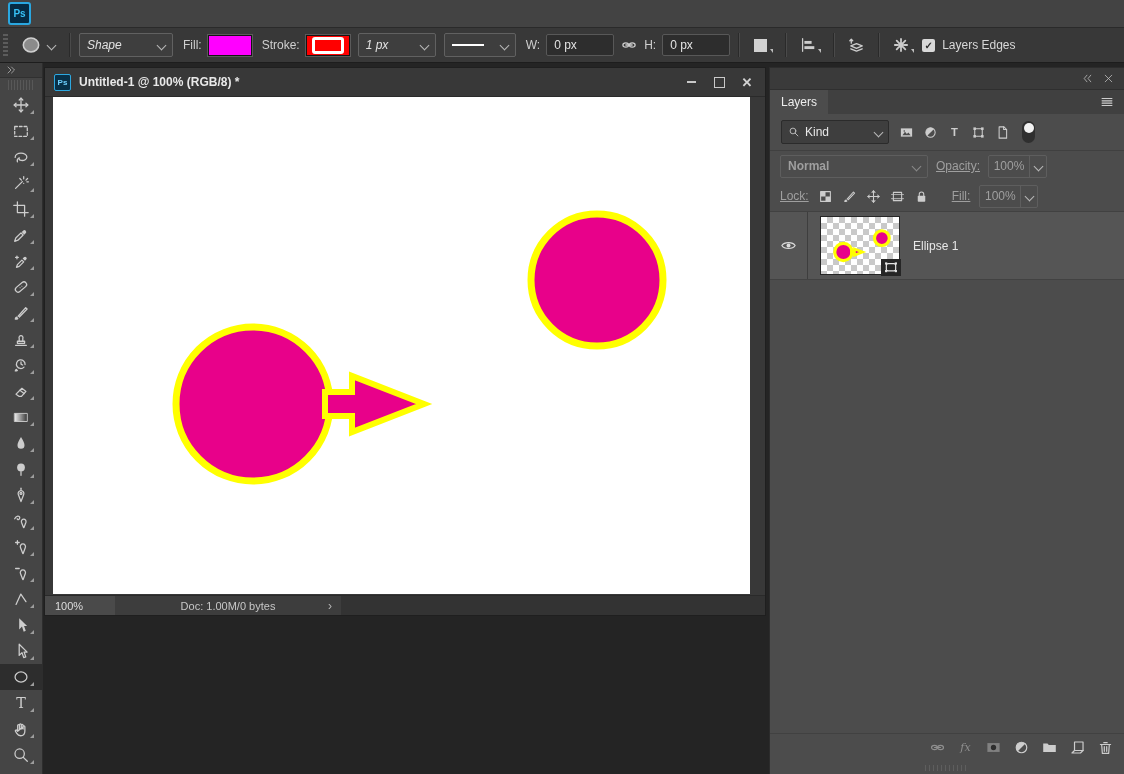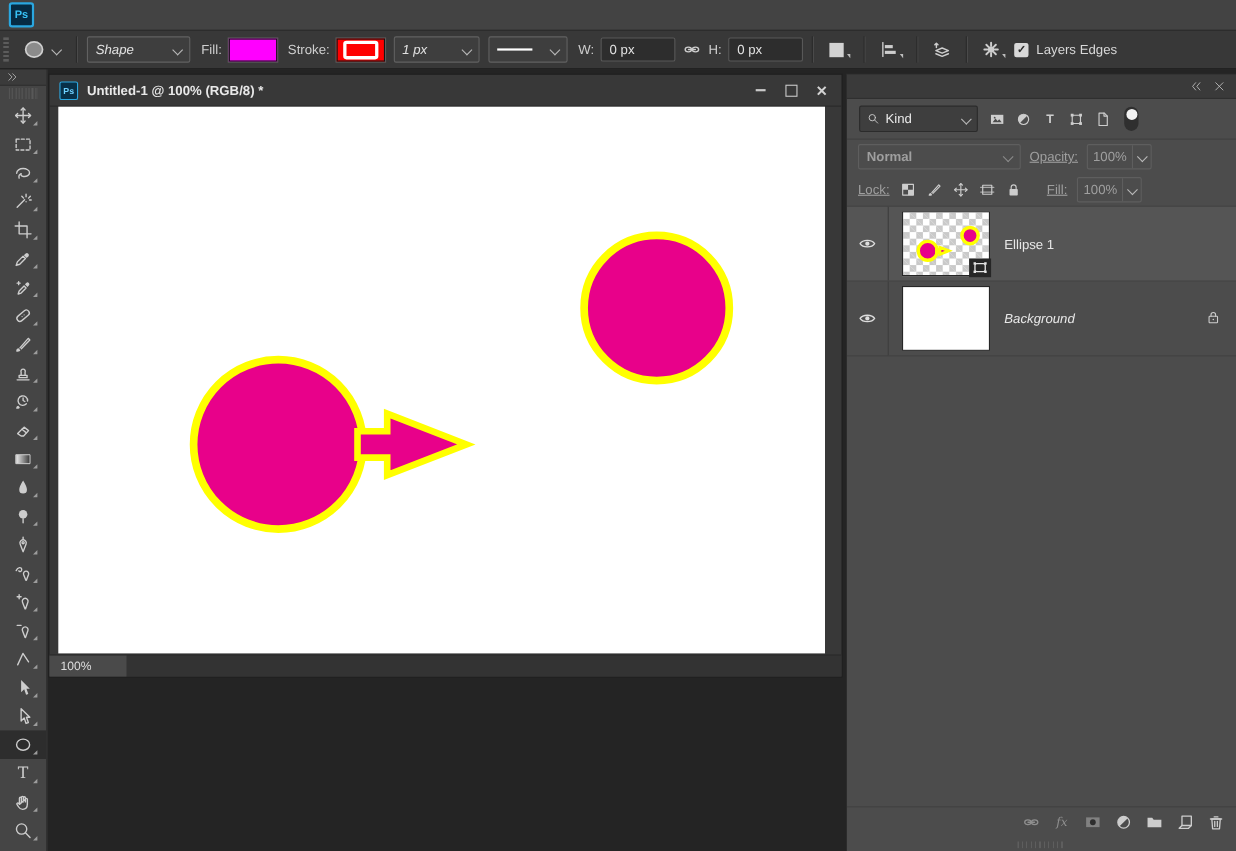--- a/index.html
+++ b/index.html
@@ -486,35 +486,49 @@
     </div>
     <div class="canvas">
       <svg viewBox="0 0 697 497" width="697" height="497">
         <circle cx="200" cy="307" r="77" stroke-width="7" stroke="#ffff00" fill="#e8018a"></circle>
         <polygon points="272,295 299,295 299,279 371,307 299,335 299,319 272,319" stroke-width="6" stroke-linejoin="miter" stroke="#ffff00" fill="#e8018a"></polygon>
         <circle cx="544" cy="183" r="66" stroke-width="7" stroke="#ffff00" fill="#e8018a"></circle>
       </svg>
     </div>
     <div class="statusbar">
       <div class="zoom-box">100%</div>
+      <div class="docinfo-box">
+        <span>Doc: 1.00M/0 bytes</span>
+        <span class="docinfo-chev">›</span>
+      </div>
     </div>
   </div>
 
   <div class="panel">
     <div class="panel-minibar">
       <span class="icon">
         <svg viewBox="0 0 20 20">
             <path d="M9 4L4 10l5 6M16 4l-5 6 5 6"></path>
           </svg>
       </span>
       <span class="icon">
         <svg viewBox="0 0 20 20">
             <path d="M4 4l12 12M16 4L4 16"></path>
           </svg>
       </span>
+    </div>
+    <div class="panel-tabs">
+      <div class="tab">Layers</div>
+      <div class="tab-rest">
+        <span class="icon">
+            <svg viewBox="0 0 20 20">
+              <path d="M3 5h14M3 8.3h14M3 11.6h14M3 15h14" stroke-width="1.7"></path>
+            </svg>
+          </span>
+      </div>
     </div>
     <div class="filter-row">
       <div class="kind-select">
         <span class="icon">
             <svg viewBox="0 0 20 20">
               <circle cx="8.3" cy="8.3" r="4.8"></circle>
               <path d="M12 12l4.5 4.5"></path>
             </svg>
           </span>
         <span>Kind</span>
@@ -648,41 +662,20 @@
                   <rect x="3" y="4" width="2.6" height="2.6" fill="currentColor" stroke="none"></rect>
                   <rect x="14.4" y="4" width="2.6" height="2.6" fill="currentColor" stroke="none"></rect>
                   <rect x="3" y="12.9" width="2.6" height="2.6" fill="currentColor" stroke="none"></rect>
                   <rect x="14.4" y="12.9" width="2.6" height="2.6" fill="currentColor" stroke="none"></rect>
                 </svg>
               </span>
           </div>
         </div>
         <span class="layer-name">Ellipse 1</span>
       </div>
-      <div class="layer-row">
-        <div class="eye-col">
-          <span class="icon">
-              <svg viewBox="0 0 20 20">
-                <path d="M2.2 10C5 5.4 15 5.4 17.8 10 15 14.6 5 14.6 2.2 10z"></path>
-                <circle cx="10" cy="10" r="2.3" fill="currentColor" stroke="none"></circle>
-              </svg>
-            </span>
-        </div>
-        <div class="thumb"></div>
-        <span class="layer-name italic">Background</span>
-        <span class="row-lock">
-          <span class="icon">
-              <svg viewBox="0 0 20 20">
-                <rect x="4.5" y="8.5" width="11" height="8.5" rx="1"></rect>
-                <path d="M7 8.5V6.8a3 3 0 016 0v1.7"></path>
-                <circle cx="10" cy="12.7" r="1" fill="currentColor" stroke="none"></circle>
-              </svg>
-            </span>
-        </span>
-      </div>
     </div>
     <div class="panel-bottombar">
         <div class="icon dim">
           <svg viewBox="0 0 20 20">
             <ellipse cx="6.4" cy="10" rx="3.4" ry="2.5"></ellipse>
             <ellipse cx="13.6" cy="10" rx="3.4" ry="2.5"></ellipse>
             <path d="M6.5 10h7"></path>
           </svg>
         </div>
         <div class="icon dim">

